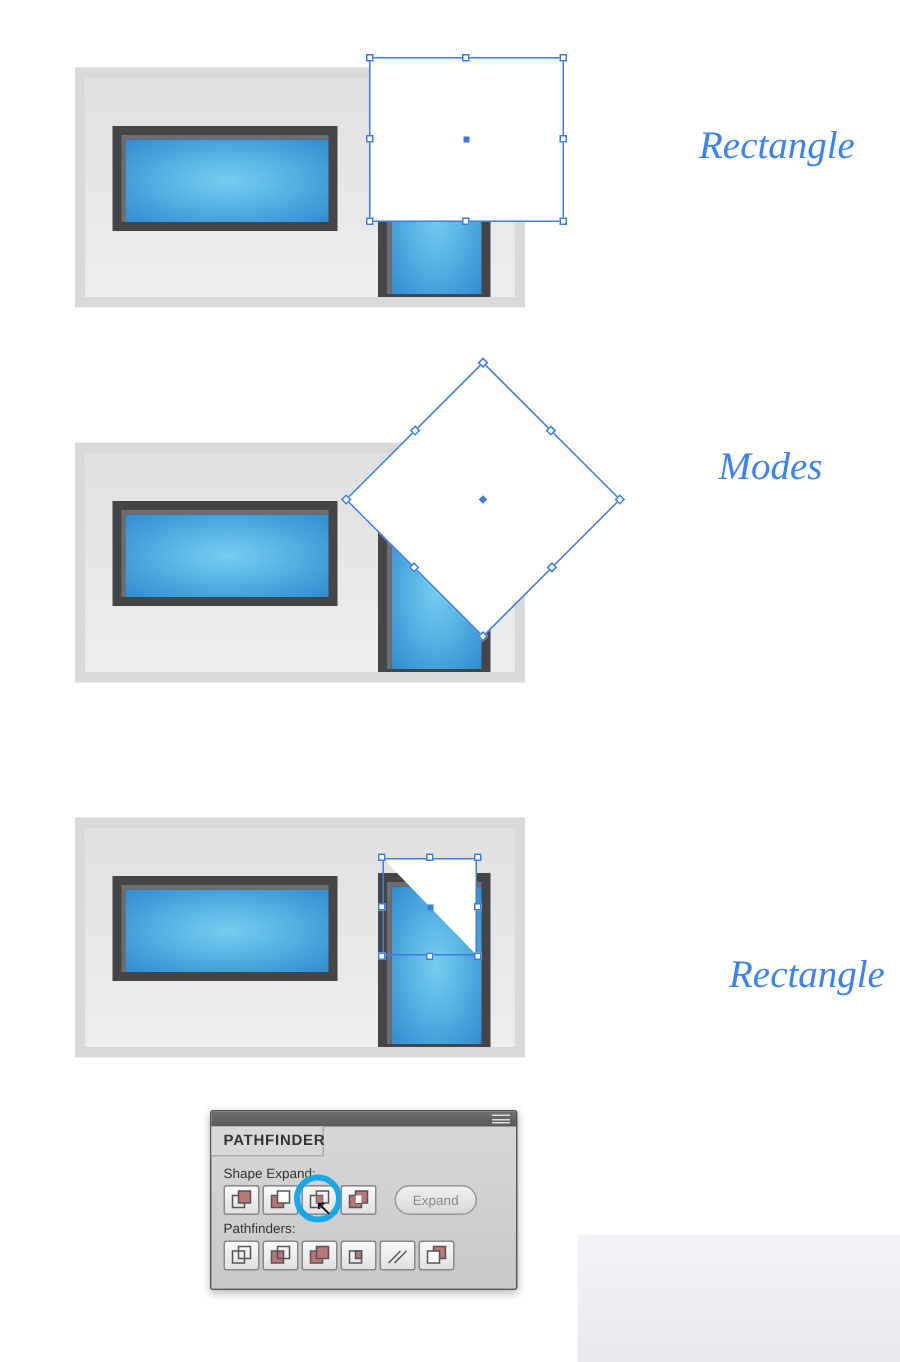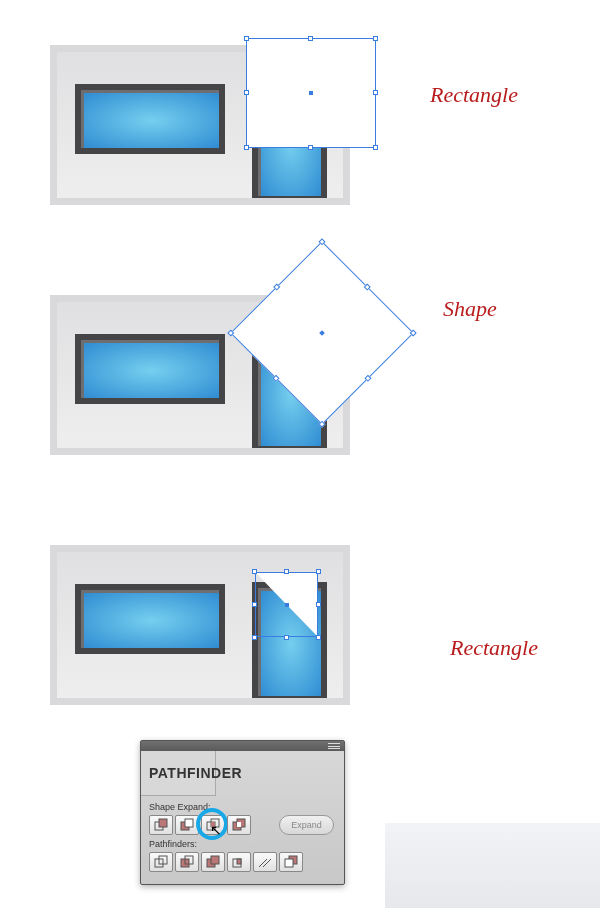--- a/index.html
+++ b/index.html
@@ -6,23 +6,24 @@
     body {
       width: 600px;
       height: 908px;
       background: #fff;
       font-family: Georgia, 'Times New Roman', serif;
       position: relative;
     }
 
     .label {
       position: absolute;
-      color: #b91c1c;
-      font-size: 22px;
+      color: #3b82f6;
+      font-size: 26px;
       font-style: italic;
+      margin-left: 36px;
     }
     .label-1 { left: 430px; top: 82px; }
     .label-2 { left: 443px; top: 296px; }
     .label-3 { left: 450px; top: 635px; }
 
     
     .building {
       position: absolute;
       left: 50px;
       width: 300px;
@@ -165,23 +166,23 @@
     .pf-menu-icon {
       width: 12px;
       height: 6px;
       display: flex;
       flex-direction: column;
       justify-content: space-between;
     }
     .pf-menu-icon span { height: 1px; background: #ddd; }
     .pf-tab {
       background: #d8d8d8;
-      padding: 14px 8px;
+      padding: 4px 8px;
       font-weight: bold;
-      font-size: 14px;
+      font-size: 10px;
       letter-spacing: 0.5px;
       width: 75px;
       border-right: 1px solid #aaa;
       border-bottom: 1px solid #aaa;
     }
     .pf-body {
       padding: 4px 8px 8px;
     }
     .pf-section-label {
       font-size: 9px;
@@ -198,21 +199,21 @@
       height: 20px;
       background: linear-gradient(to bottom, #fafafa, #e0e0e0);
       border: 1px solid #888;
       border-radius: 2px;
       display: flex;
       align-items: center;
       justify-content: center;
       position: relative;
     }
     .expand-btn {
-      margin-left: 26px;
+      margin-left: 10px;
       width: 55px;
       height: 20px;
       background: linear-gradient(to bottom, #f0f0f0, #d8d8d8);
       border: 1px solid #999;
       border-radius: 10px;
       font-size: 9px;
       color: #888;
       display: flex;
       align-items: center;
       justify-content: center;
@@ -283,21 +284,21 @@
     <div class="handle h-tm"></div>
     <div class="handle h-tr"></div>
     <div class="handle h-ml"></div>
     <div class="handle h-mr"></div>
     <div class="handle h-bl"></div>
     <div class="handle h-bm"></div>
     <div class="handle h-br"></div>
     <div class="center-dot"></div>
   </div>
 </div>
-<div class="label label-2">Shape</div>
+<div class="label label-2">Modes</div>
 
 <div class="building" style="top:545px">
   <div class="window">
     <div class="window-inner"></div>
   </div>
   <div class="door">
     <div class="door-inner"></div>
   </div>
 </div>
 <div class="triangle-sel">

